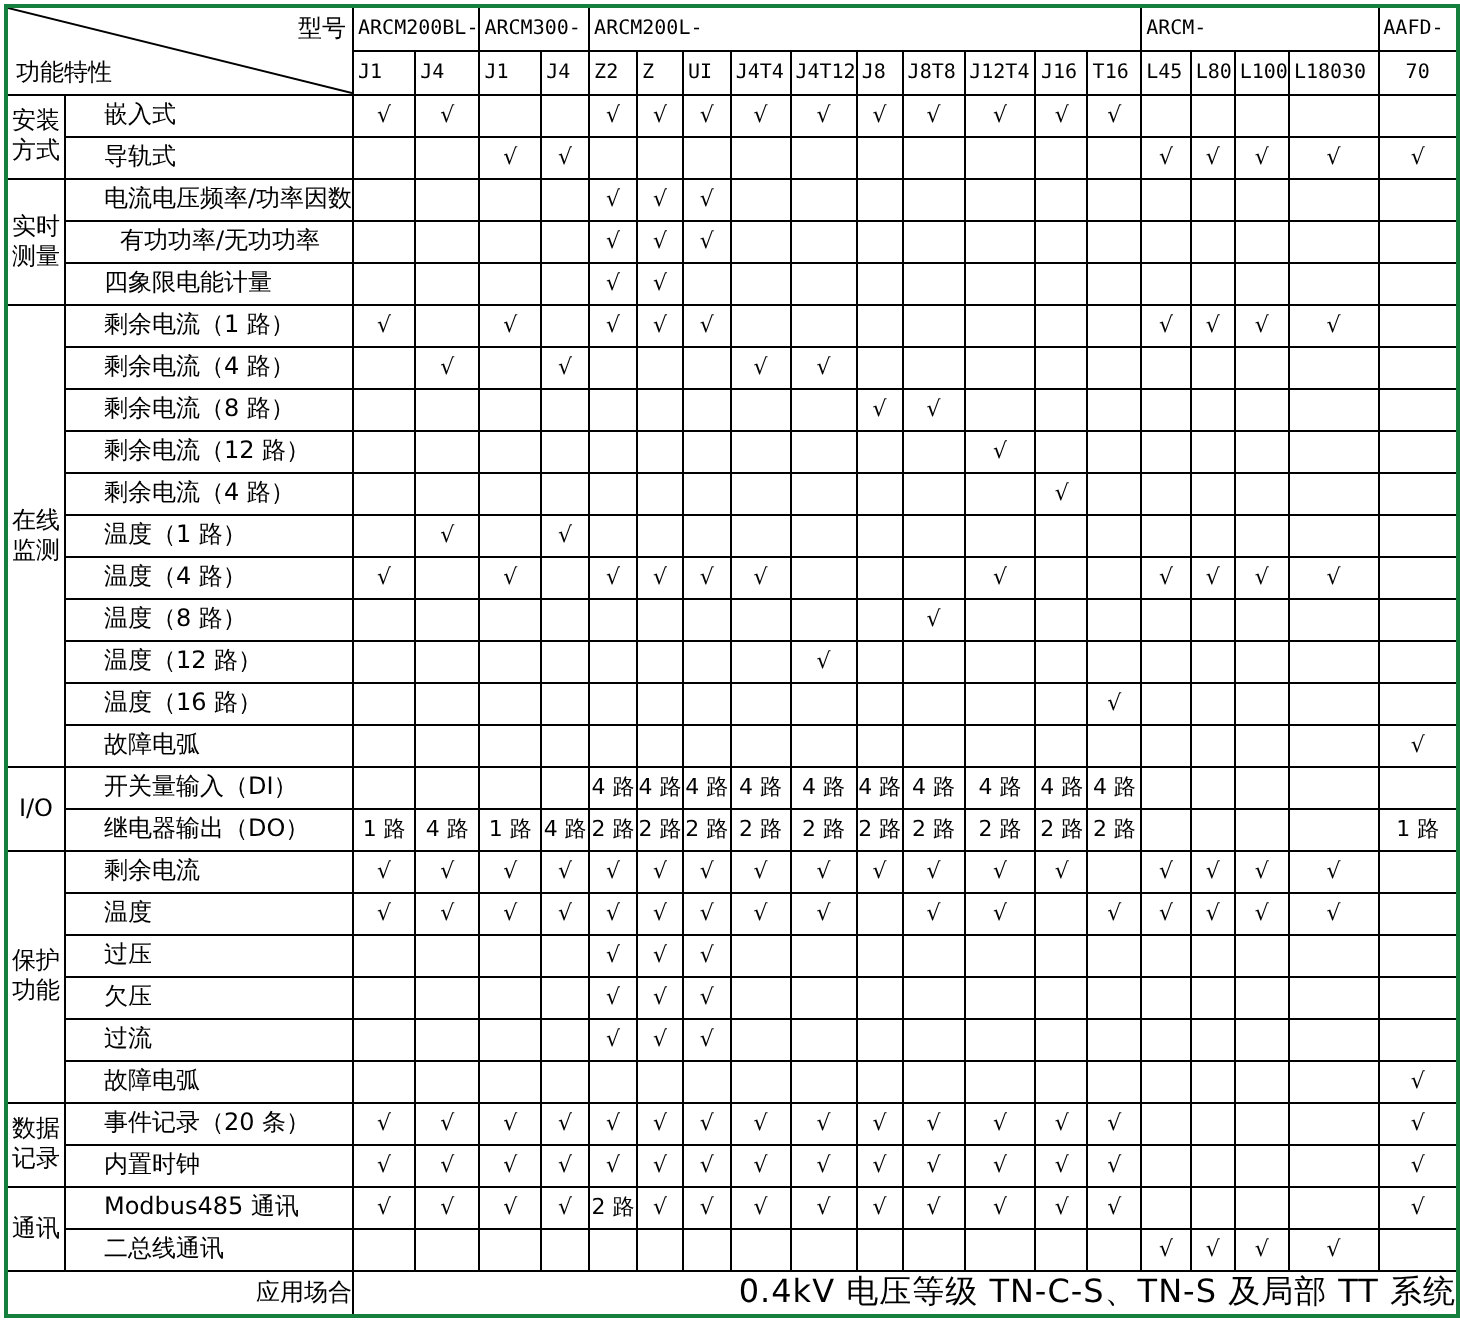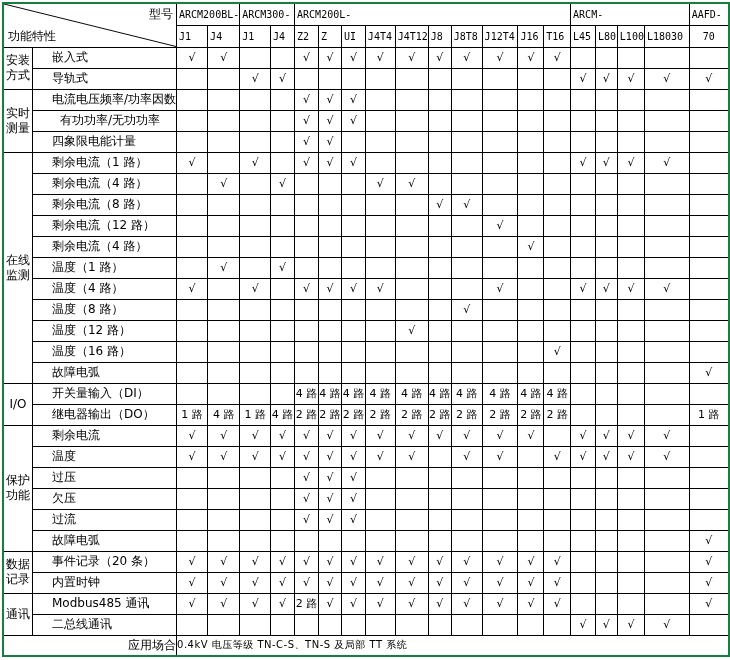--- a/index.html
+++ b/index.html
@@ -13,21 +13,21 @@
   .corner svg{position:absolute;left:0;top:0;width:100%;height:100%;display:block;}
   .corner .tr-label{position:absolute;top:2px;right:3px;font-size:12px;}
   .corner .bl-label{position:absolute;bottom:2px;left:4px;font-size:12px;font-family:Liberation Mono, monospace;}
   .g,.m{font-family:"DejaVu Sans Mono",monospace;font-size:10px;text-align:left;padding-left:2px;white-space:nowrap;}
   .m.c{text-align:center;padding-left:0;}
   .sec{font-size:12px;text-align:center;white-space:pre-line;line-height:15px;}
   .feat{font-size:12px;text-align:left;padding-left:19px;white-space:nowrap;}
   .feat.ind{padding-left:27px;}
   .cell{font-size:11px;text-align:center;white-space:nowrap;}
   .foot-label{font-size:12px;text-align:right;padding-left:4px;}
-  .foot-value{font-size:10px;text-align:left;letter-spacing:0.5px;margin-left:28px;}
+  .foot-value{font-size:16px;text-align:right;letter-spacing:0.5px;margin-left:28px;}
 </style>
 </head>
 <body>
 
 <div class="sheet">
   <table>
     <colgroup>
       <col style="width:30px">
         <col style="width:143px">
       <col style="width:31px">

